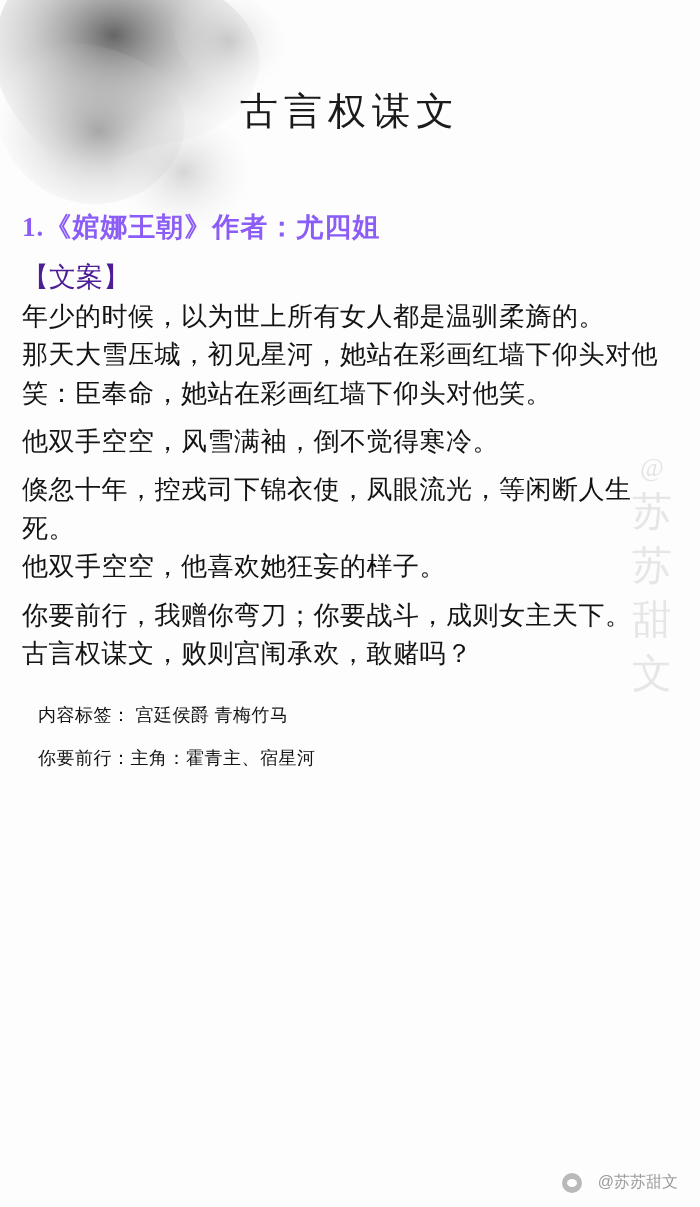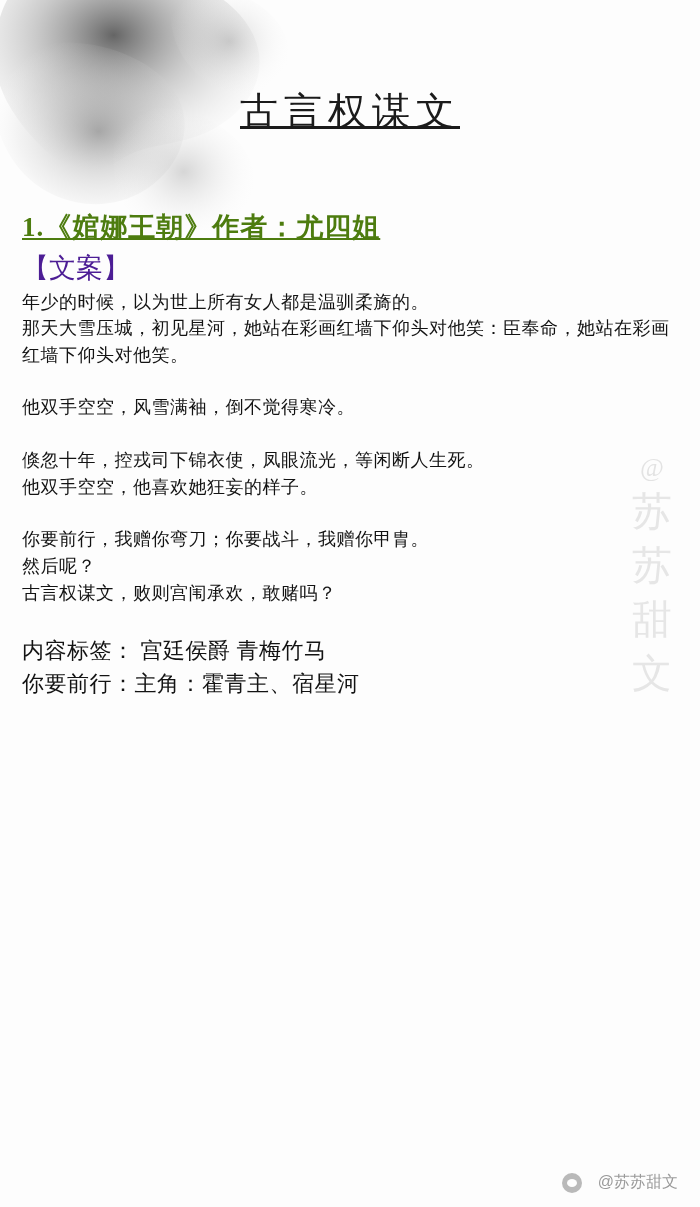--- a/index.html
+++ b/index.html
@@ -60,63 +60,61 @@
   }
 
   .doc-title {
     text-align: center;
     font-size: 38px;
     letter-spacing: 6px;
     color: #1b1b1b;
     margin: 86px 0 0 0;
     font-family: "Liberation Serif", "DejaVu Serif", serif;
     font-weight: 500;
-    text-decoration: underline;
   }
 
   .entry {
     margin-top: 72px;
   }
 
   .entry-heading {
     font-size: 27px;
     font-weight: bold;
-    color: #4d7c0f;
+    color: #8b5cf6;
     letter-spacing: 1px;
     line-height: 1.35;
-    margin: 0 0 4px 0;
-    text-decoration: underline;
+    margin: 0 0 13px 0;
   }
 
   .section-label {
     font-size: 27px;
     color: #4c1d95;
     line-height: 1.45;
     margin: 0;
   }
 
   .para {
-    font-size: 18px;
+    font-size: 26px;
     color: #131313;
     line-height: 1.48;
     margin: 0;
     letter-spacing: 0.5px;
   }
   .para.gap {
-    margin-top: 26px;
+    margin-top: 10px;
   }
 
   .meta-block {
     margin-top: 28px;
   }
   .meta-line {
-    font-size: 22px;
+    font-size: 18px;
     color: #131313;
     line-height: 1.5;
-    margin: 0;
+    margin: 16px;
     letter-spacing: 0.5px;
   }
 
   .summary-block {
     margin-top: 28px;
   }
 
   
   .footer-mark {
     position: absolute;
@@ -193,22 +191,21 @@
 
     <div class="entry">
       <div class="entry-heading">1.《婠娜王朝》作者：尤四姐</div>
       <div class="section-label">【文案】</div>
 
       <p class="para">年少的时候，以为世上所有女人都是温驯柔旖的。</p>
       <p class="para">那天大雪压城，初见星河，她站在彩画红墙下仰头对他笑：臣奉命，她站在彩画红墙下仰头对他笑。</p>
       <p class="para gap">他双手空空，风雪满袖，倒不觉得寒冷。</p>
       <p class="para gap">倏忽十年，控戎司下锦衣使，凤眼流光，等闲断人生死。</p>
       <p class="para">他双手空空，他喜欢她狂妄的样子。</p>
-      <p class="para gap">你要前行，我赠你弯刀；你要战斗，我赠你甲胄。</p>
-      <p class="para">然后呢？</p>
+      <p class="para gap">你要前行，我赠你弯刀；你要战斗，成则女主天下。</p>
       <p class="para">古言权谋文，败则宫闱承欢，敢赌吗？</p>
 
       <div class="meta-block">
         <p class="meta-line">内容标签： 宫廷侯爵 青梅竹马</p>
         <p class="meta-line">你要前行：主角：霍青主、宿星河</p>
       </div>
 
     </div>
 
   </div>

